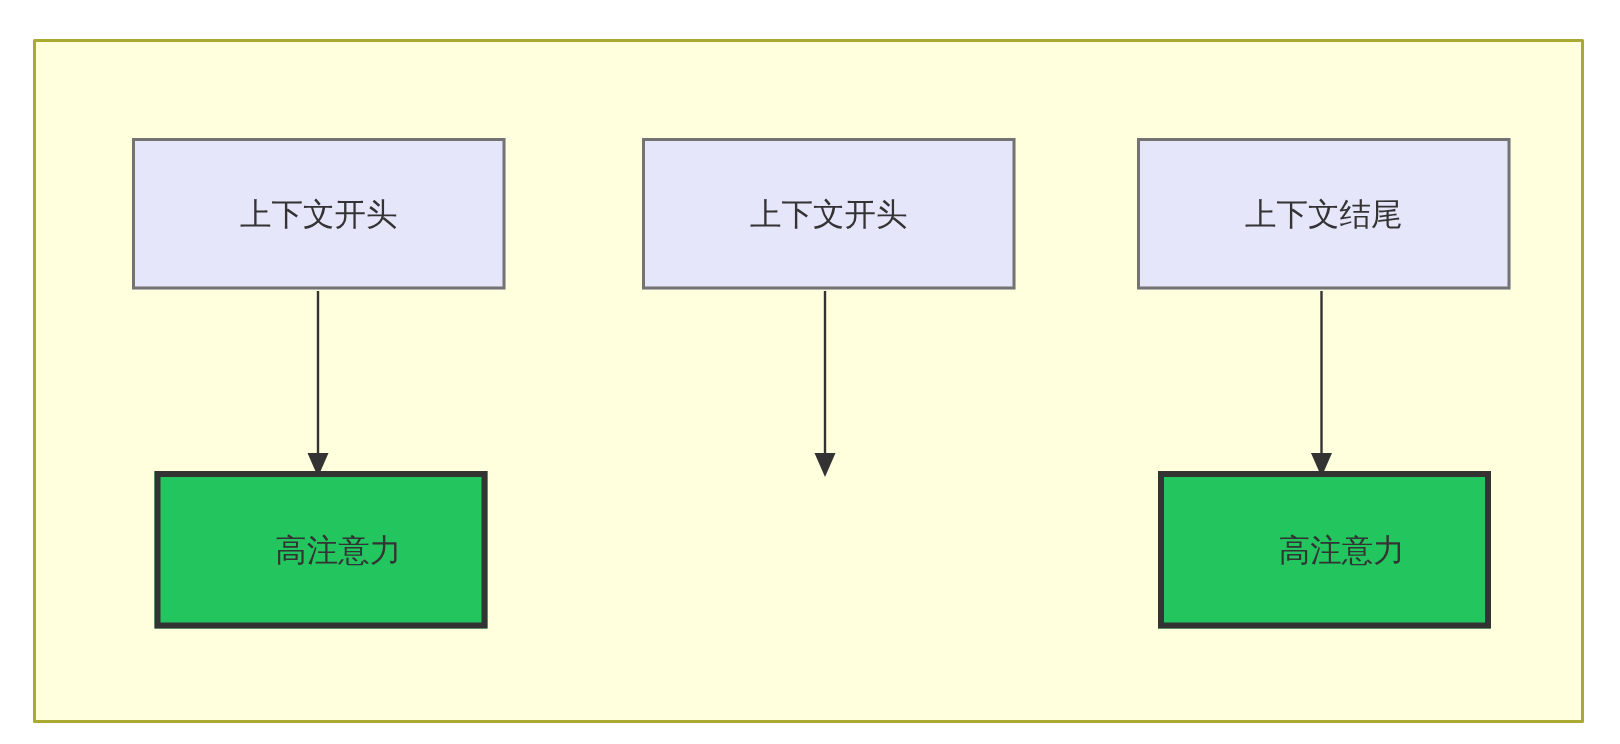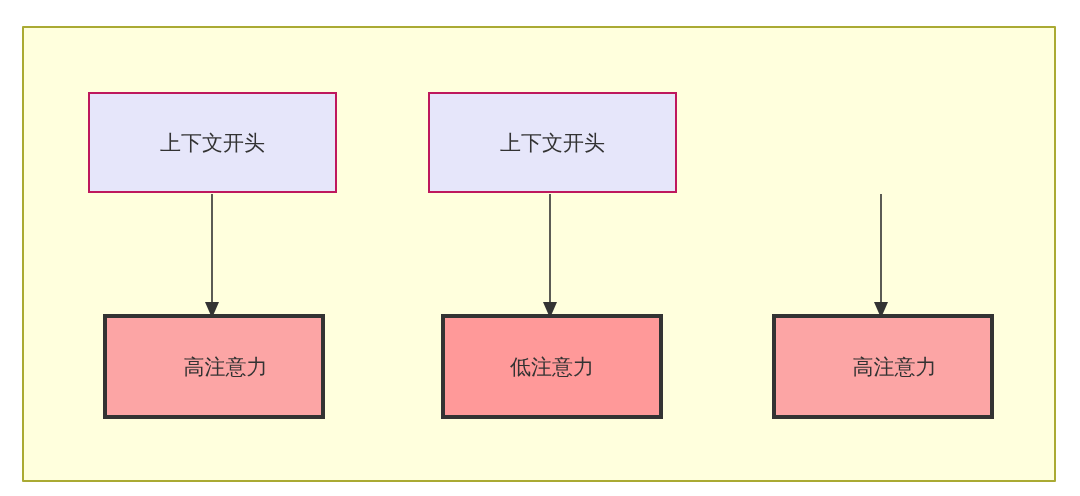--- a/index.html
+++ b/index.html
@@ -55,34 +55,34 @@
     display: flex;
     align-items: center;
     justify-content: center;
     text-align: center;
   }
 
   .node-top {
     width: 249px;
     height: 101px;
     background: #e6e6fa;
-    border: 2px solid #be185d;
+    border: 2px solid #737373;
     font-size: 21px;
     color: #333333;
   }
 
   .node-bottom {
     width: 222px;
     height: 105px;
     border: 4px solid #333333;
     font-size: 21px;
     color: #333333;
   }
 
-  .fill-high { background: #fca5a5; padding-left: 23px; }
+  .fill-high { background: #22c55e; padding-left: 23px; }
   .fill-low  { background: #ff9999; }
 
   
   .col1-top { left: 88px;  top: 92px; }
   .col2-top { left: 428px; top: 92px; }
   .col3-top { left: 758px; top: 92px; }
 
   .col1-bot { left: 103px; top: 314px; }
   .col2-bot { left: 441px; top: 314px; }
   .col3-bot { left: 772px; top: 314px; }
@@ -135,26 +135,26 @@
   </div>
 
   <div class="node node-top col1-top">
     <span>上下文开头</span>
   </div>
 
   <div class="node node-top col2-top">
     <span>上下文开头</span>
   </div>
 
+  <div class="node node-top col3-top">
+    <span>上下文结尾</span>
+  </div>
 
   <div class="node node-bottom fill-high col1-bot">
     <span>高注意力</span>
   </div>
 
-  <div class="node node-bottom fill-low col2-bot">
-    <span>低注意力</span>
-  </div>
 
   <div class="node node-bottom fill-high col3-bot">
     <span>高注意力</span>
   </div>
 
 </div>
 
 </body></html>

